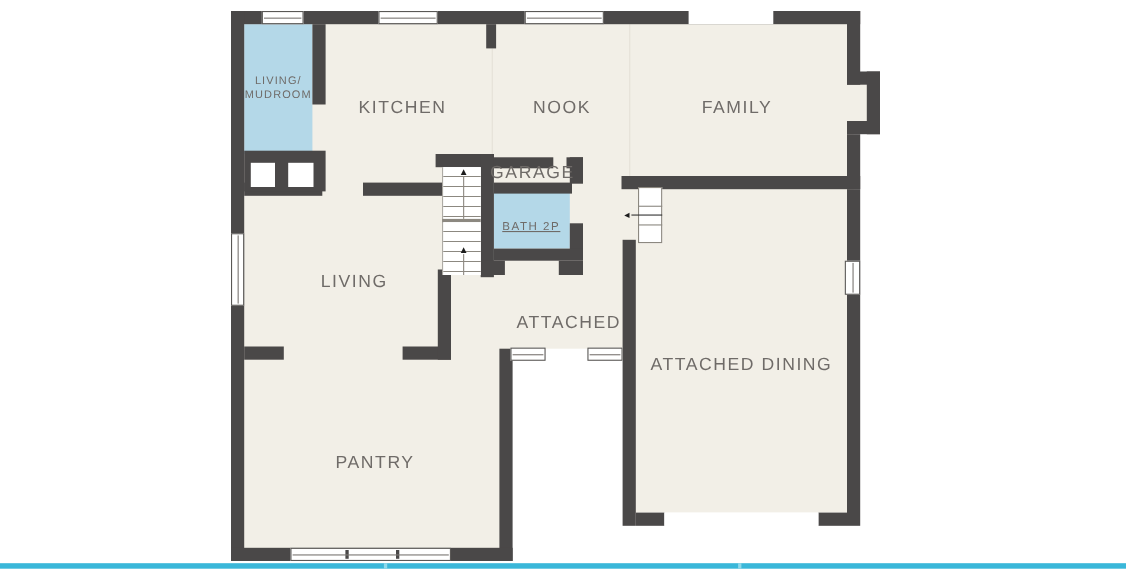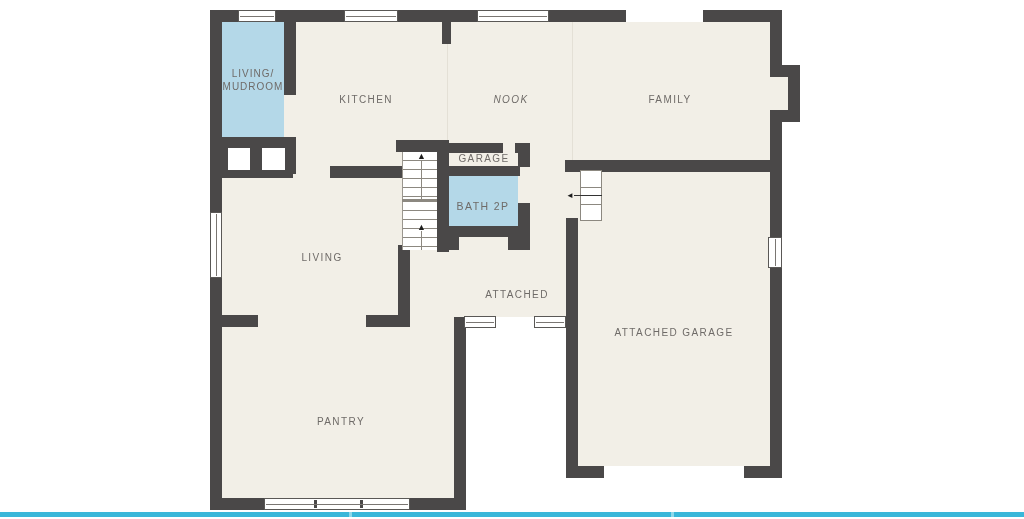--- a/index.html
+++ b/index.html
@@ -20,21 +20,21 @@
   .bluefloor{position:absolute;background:var(--blue);}
   .wall{position:absolute;background:var(--wall);}
   .whitecut{position:absolute;background:#ffffff;}
   .hwin{position:absolute;background:#ffffff;border:1px solid #5a5856;box-sizing:border-box;}
   .hwin::after{content:"";position:absolute;left:1px;right:1px;top:50%;height:1px;background:#7a7672;}
   .vwin{position:absolute;background:#ffffff;border:1px solid #5a5856;box-sizing:border-box;}
   .vwin::after{content:"";position:absolute;top:1px;bottom:1px;left:50%;width:1px;background:#7a7672;}
   .gap{position:absolute;background:#ffffff;}
   .mullion{position:absolute;background:#4a4848;width:3px;top:1px;bottom:1px;}
   .label{position:absolute;transform:translate(-50%,-50%);color:var(--label);
-         font-size:10px;letter-spacing:1.4px;white-space:nowrap;text-align:center;}
+         font-size:16px;letter-spacing:1.4px;white-space:nowrap;text-align:center;}
   .label.small{font-size:10px;letter-spacing:1px;line-height:13px;}
   .stairs{position:absolute;background:#ffffff;border-left:1px solid #9b978f;box-sizing:border-box;}
   .flight{position:absolute;background:repeating-linear-gradient(to bottom,#ffffff 0 8px,var(--tread) 8px 9px);}
   .thinline{position:absolute;background:var(--tread);}
   .faint{position:absolute;background:var(--faint);}
   .arrow{position:absolute;color:#1c1c1c;font-size:9px;line-height:9px;}
   .steps{position:absolute;background:#ffffff;border:1px solid #8c8880;box-sizing:border-box;}
   .bar{position:absolute;background:var(--bar);}
   .bartick{position:absolute;background:var(--bartick);}
 </style>
@@ -119,26 +119,26 @@
   <div class="thinline" style="left:580px;top:187px;width:22px;height:1px;"></div>
   <div class="thinline" style="left:580px;top:204px;width:22px;height:1px;"></div>
   <div class="thinline" style="left:574px;top:195px;width:28px;height:1px;background:#333;"></div>
   <div class="arrow" style="left:566px;top:191px;font-size:8px;">◄</div>
 
   <div class="label small" style="left:253px;top:80px;">
     <div>LIVING/</div>
     <div>MUDROOM</div>
   </div>
   <div class="label" style="left:366px;top:99px;">KITCHEN</div>
-  <div class="label" style="left:511px;top:99px;font-style:italic;">NOOK</div>
+  <div class="label" style="left:511px;top:99px;">NOOK</div>
   <div class="label" style="left:670px;top:99px;">FAMILY</div>
   <div class="label" style="left:484px;top:158px;">GARAGE</div>
-  <div class="label" style="left:483px;top:206px;font-size:10.5px;">BATH 2P</div>
+  <div class="label" style="left:483px;top:206px;font-size:10.5px;text-decoration:underline;">BATH 2P</div>
   <div class="label" style="left:322px;top:257px;">LIVING</div>
   <div class="label" style="left:517px;top:294px;">ATTACHED</div>
-  <div class="label" style="left:674px;top:332px;">ATTACHED GARAGE</div>
+  <div class="label" style="left:674px;top:332px;">ATTACHED DINING</div>
   <div class="label" style="left:341px;top:421px;">PANTRY</div>
 
   <div class="bar" style="left:0;top:512px;width:1024px;height:5px;"></div>
   <div class="bartick" style="left:349px;top:512px;width:3px;height:5px;"></div>
   <div class="bartick" style="left:671px;top:512px;width:3px;height:5px;"></div>
 
 </div>
 
 </body></html>

